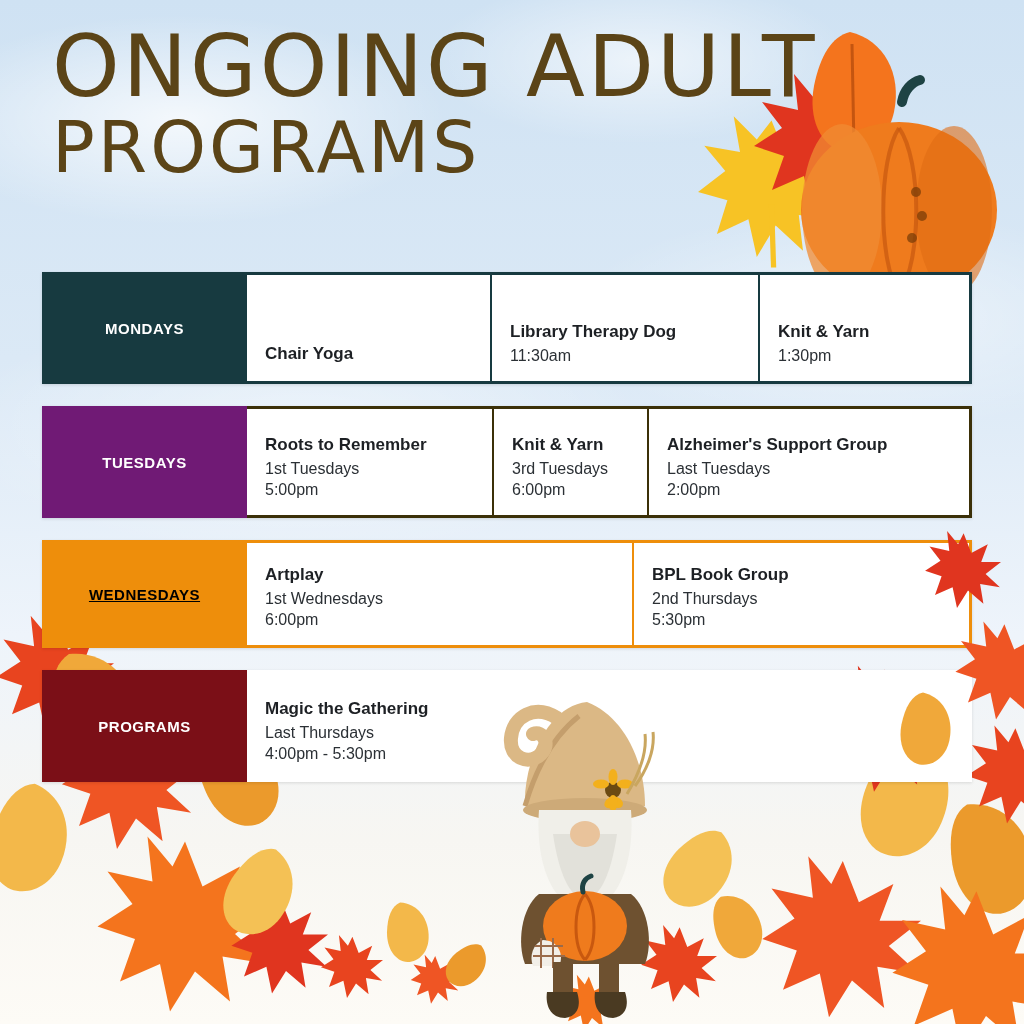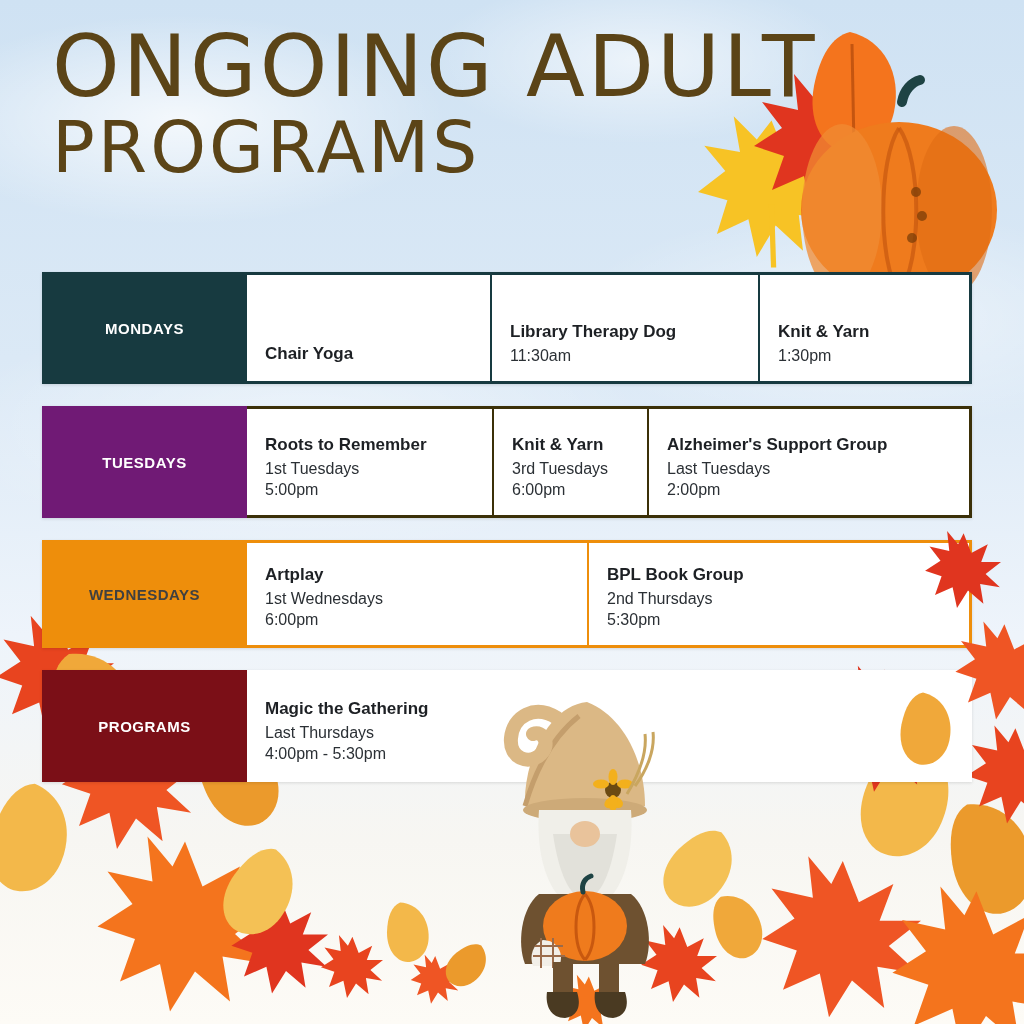--- a/index.html
+++ b/index.html
@@ -97,22 +97,22 @@
   .row-mon .ev1 { flex: 0 0 268px; }
 
   .row-tue { height: 112px; }
   .row-tue .daycell { background: #701a75; }
   .row-tue .events { border: 3px solid #3b3008; border-left: 0; }
   .row-tue .event { border-left-color: #3b3008; }
   .row-tue .ev0 { flex: 0 0 245px; }
   .row-tue .ev1 { flex: 0 0 155px; }
 
   .row-wed { height: 108px; }
-  .row-wed .daycell { background: #ee8e0b; color: #404040; }
-  .row-wed .events { border: 3px solid #ee8e0b; border-left: 0; }
+  .row-wed .daycell { background: #ee8e0b; color: #000000; text-decoration: underline; }
+  .row-wed .events { border: 3px solid #ee8e0b; border-left: 0; gap: 45px; }
   .row-wed .event { border-left-color: #ee8e0b; }
   .row-wed .ev0 { flex: 0 0 340px; }
 
   .row-thu { height: 112px; }
   .row-thu .daycell { background: #7b0f17; }
   .row-thu .events { border: 3px solid #ffffff; border-left: 0; background: #fff; }
   .row-thu .event { border-left-color: #ffffff; }
 
   
   .deco { position: absolute; pointer-events: none; }

